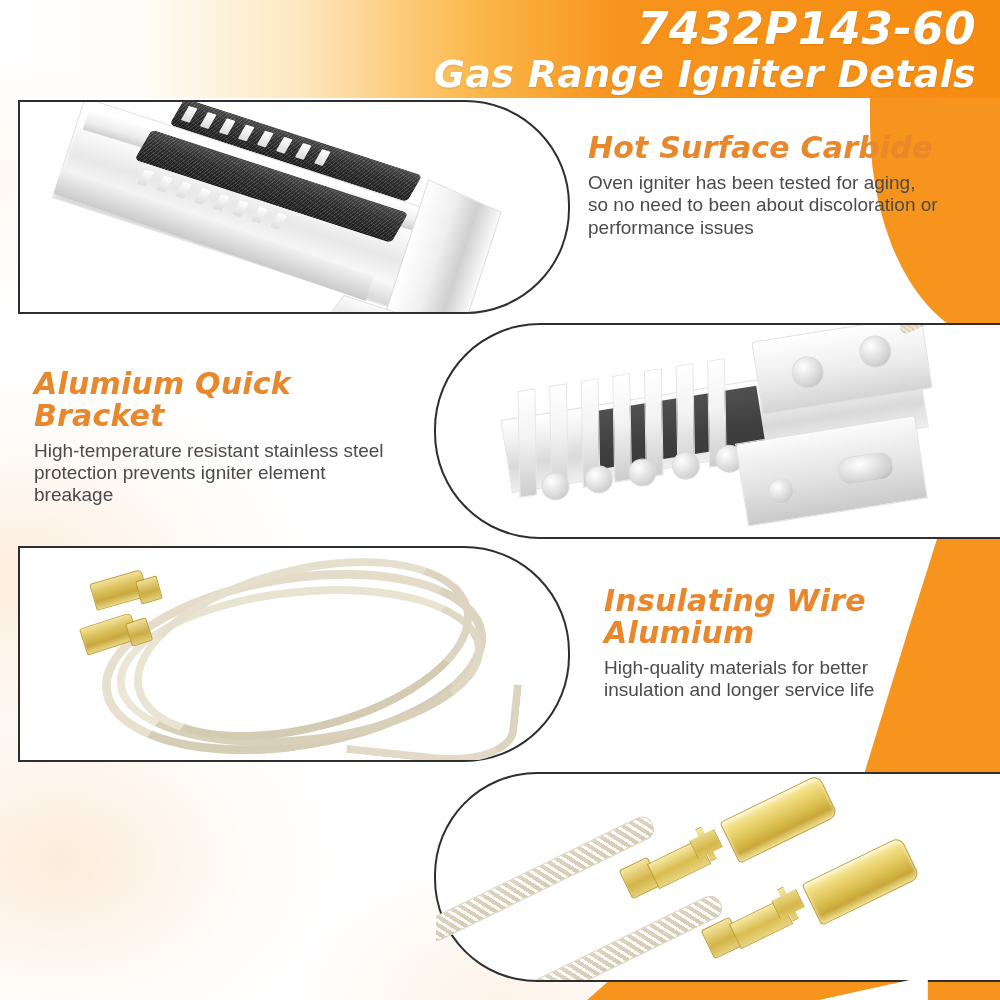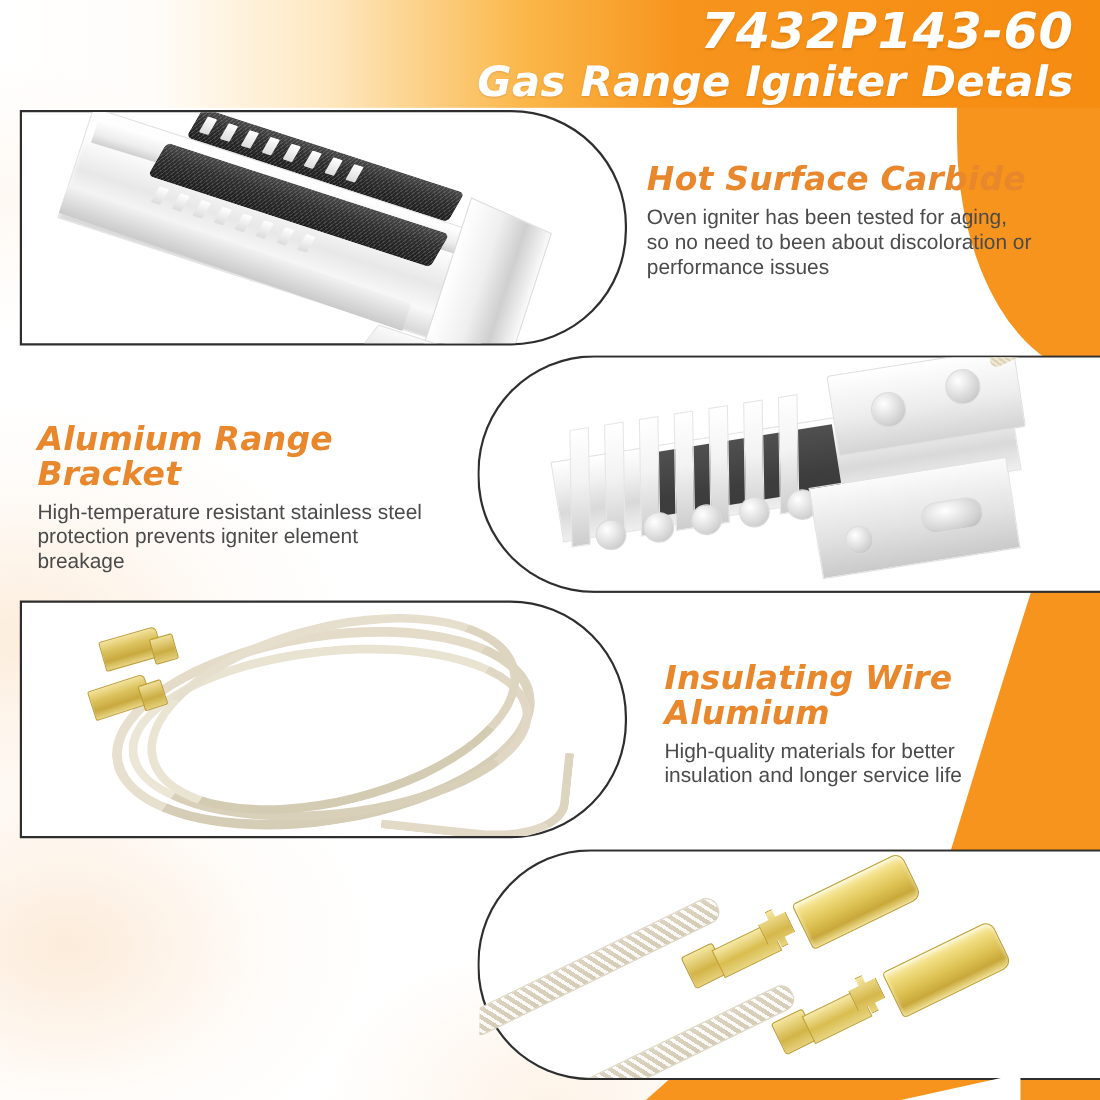--- a/index.html
+++ b/index.html
@@ -441,21 +441,21 @@
     border: 1px solid #bd9d34;
     clip-path: polygon(0% 22%, 38% 22%, 38% 0%, 62% 0%, 62% 22%, 100% 22%, 100% 78%, 62% 78%, 62% 100%, 38% 100%, 38% 78%, 0% 78%);
   }
 
   
   .feature {
     position: absolute;
     z-index: 8;
   }
   .feature h2 {
-    margin: 16px 0 8px 0;
+    margin: 0 0 8px 0;
     font-family: "DejaVu Sans", sans-serif;
     font-size: 30px;
     font-weight: bold;
     font-style: italic;
     color: #e8872b;
     line-height: 1.06;
     letter-spacing: 0.2px;
   }
   .feature p {
     margin: 0;
@@ -554,21 +554,21 @@
         <div class="ign2-foot">
           <div class="hole-lg" style="left:24px; top:40px; width:24px; height:24px;"></div>
           <div class="slot-oval" style="left:96px; top:30px;"></div>
         </div>
         <div class="ign2-wire"></div>
       </div>
     </div>
   </div>
 
   <div class="feature feature-2">
-    <h2>Alumium Range Bracket</h2>
+    <h2>Alumium Quick Bracket</h2>
     <p>High-temperature resistant stainless steel protection prevents igniter element breakage</p>
   </div>
 
   <div class="panel panel-3">
     <div class="photo-clip">
       <div class="wirecoil">
         <div class="coil-ring coil-a"></div>
         <div class="coil-ring coil-b"></div>
         <div class="coil-ring coil-c"></div>
         <div class="coil-tail"></div>

